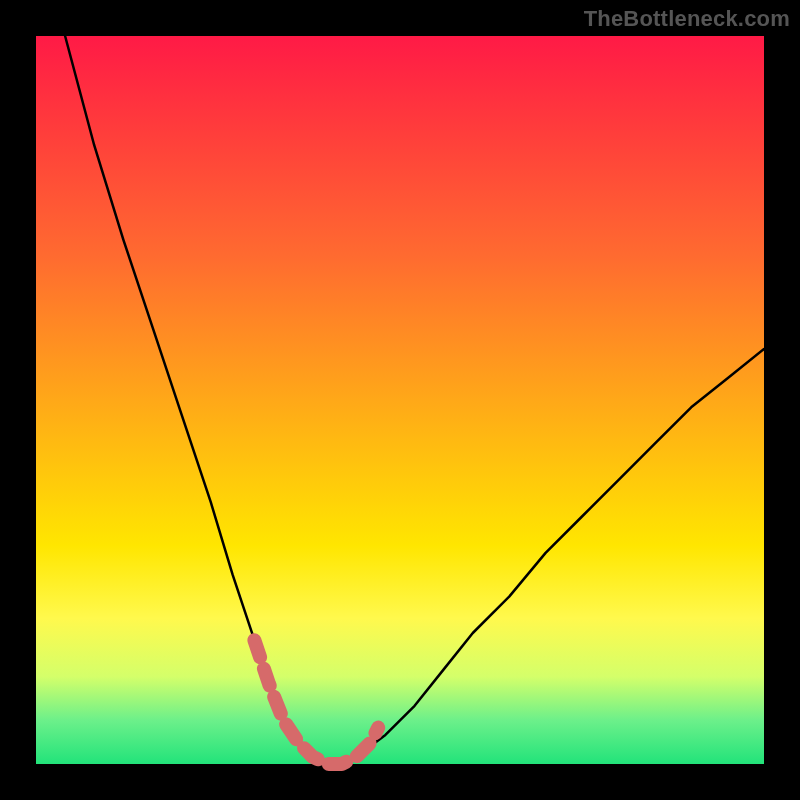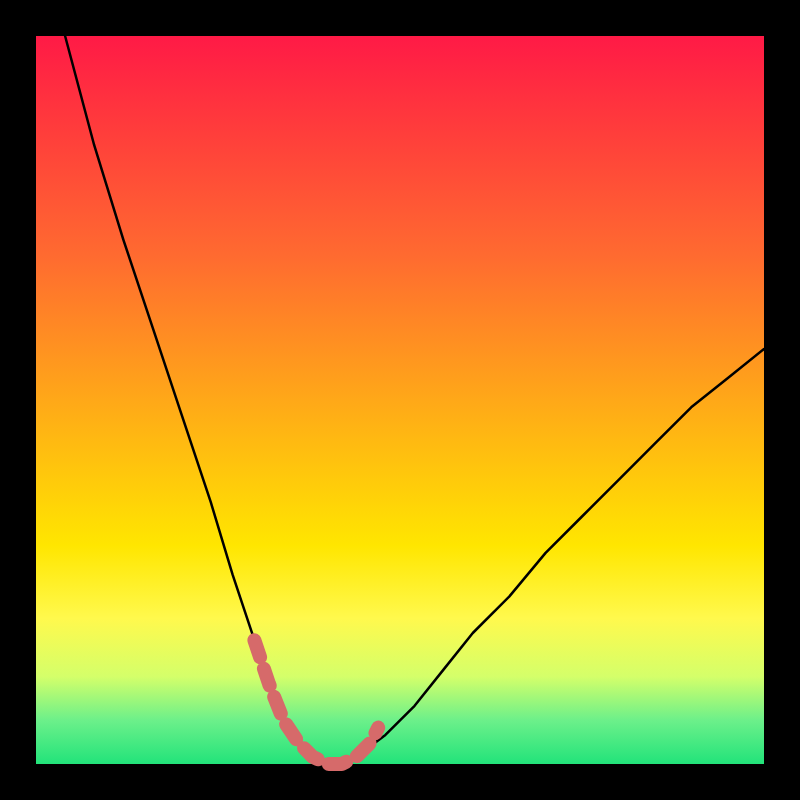--- a/index.html
+++ b/index.html
@@ -56,20 +56,21 @@
     width: 728px;
     height: 728px;
     overflow: visible;
   }
 </style>
 </head>
 <body>
 
 <div class="frame">
 
+  <div class="watermark">TheBottleneck.com</div>
 
   <div class="plot-area">
     <svg class="curve" viewBox="0 0 728 728" preserveAspectRatio="none">
       <path id="main-curve" fill="none" stroke-width="2.5" stroke-linecap="round" stroke-linejoin="round" stroke="#000000" d="M29.1 0.0 L58.2 109.2 L87.4 203.8 L116.5 291.2 L145.6 378.6 L174.7 465.9 L196.6 538.7 L218.4 604.2 L233.0 647.9 L247.5 684.3 L262.1 706.2 L276.6 720.7 L291.2 728.0 L305.8 728.0 L320.3 720.7 L349.4 698.9 L378.6 669.8 L407.7 633.4 L436.8 597.0 L473.2 560.6 L509.6 516.9 L546.0 480.5 L582.4 444.1 L618.8 407.7 L655.2 371.3 L691.6 342.2 L728.0 313.0"></path>
       <path id="highlight-curve" fill="none" stroke-width="14" stroke-linecap="round" stroke-linejoin="round" stroke-dasharray="18 12" stroke="#d66a6a" d="M218.4 604.2 L233.0 647.9 L247.5 684.3 L262.1 706.2 L276.6 720.7 L291.2 728.0 L305.8 728.0 L320.3 720.7 L334.9 706.2 L342.2 691.6"></path>
     </svg>
   </div>
 
 </div>
 

